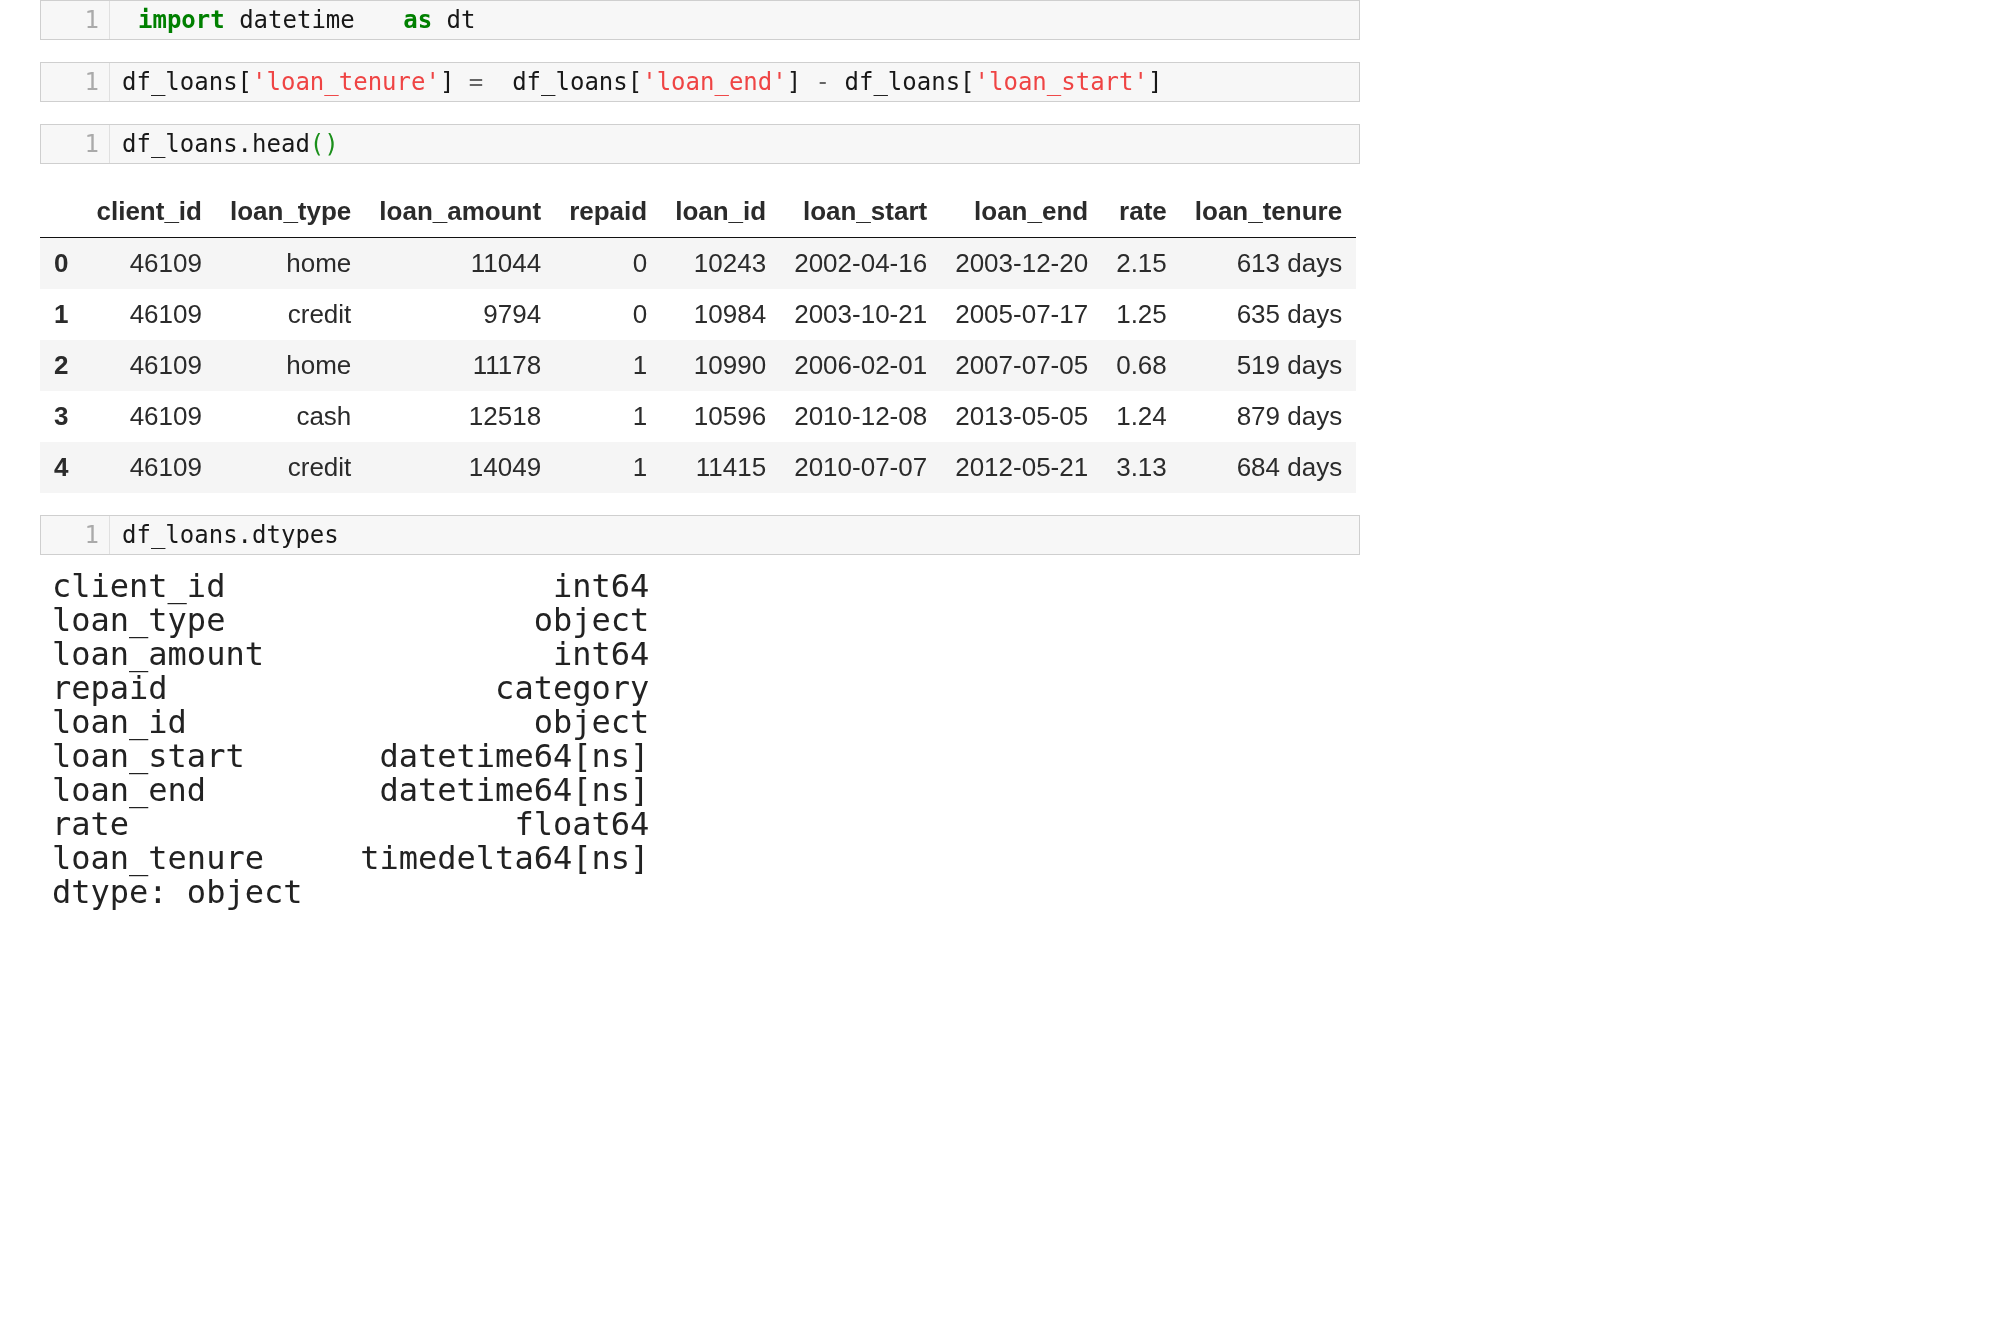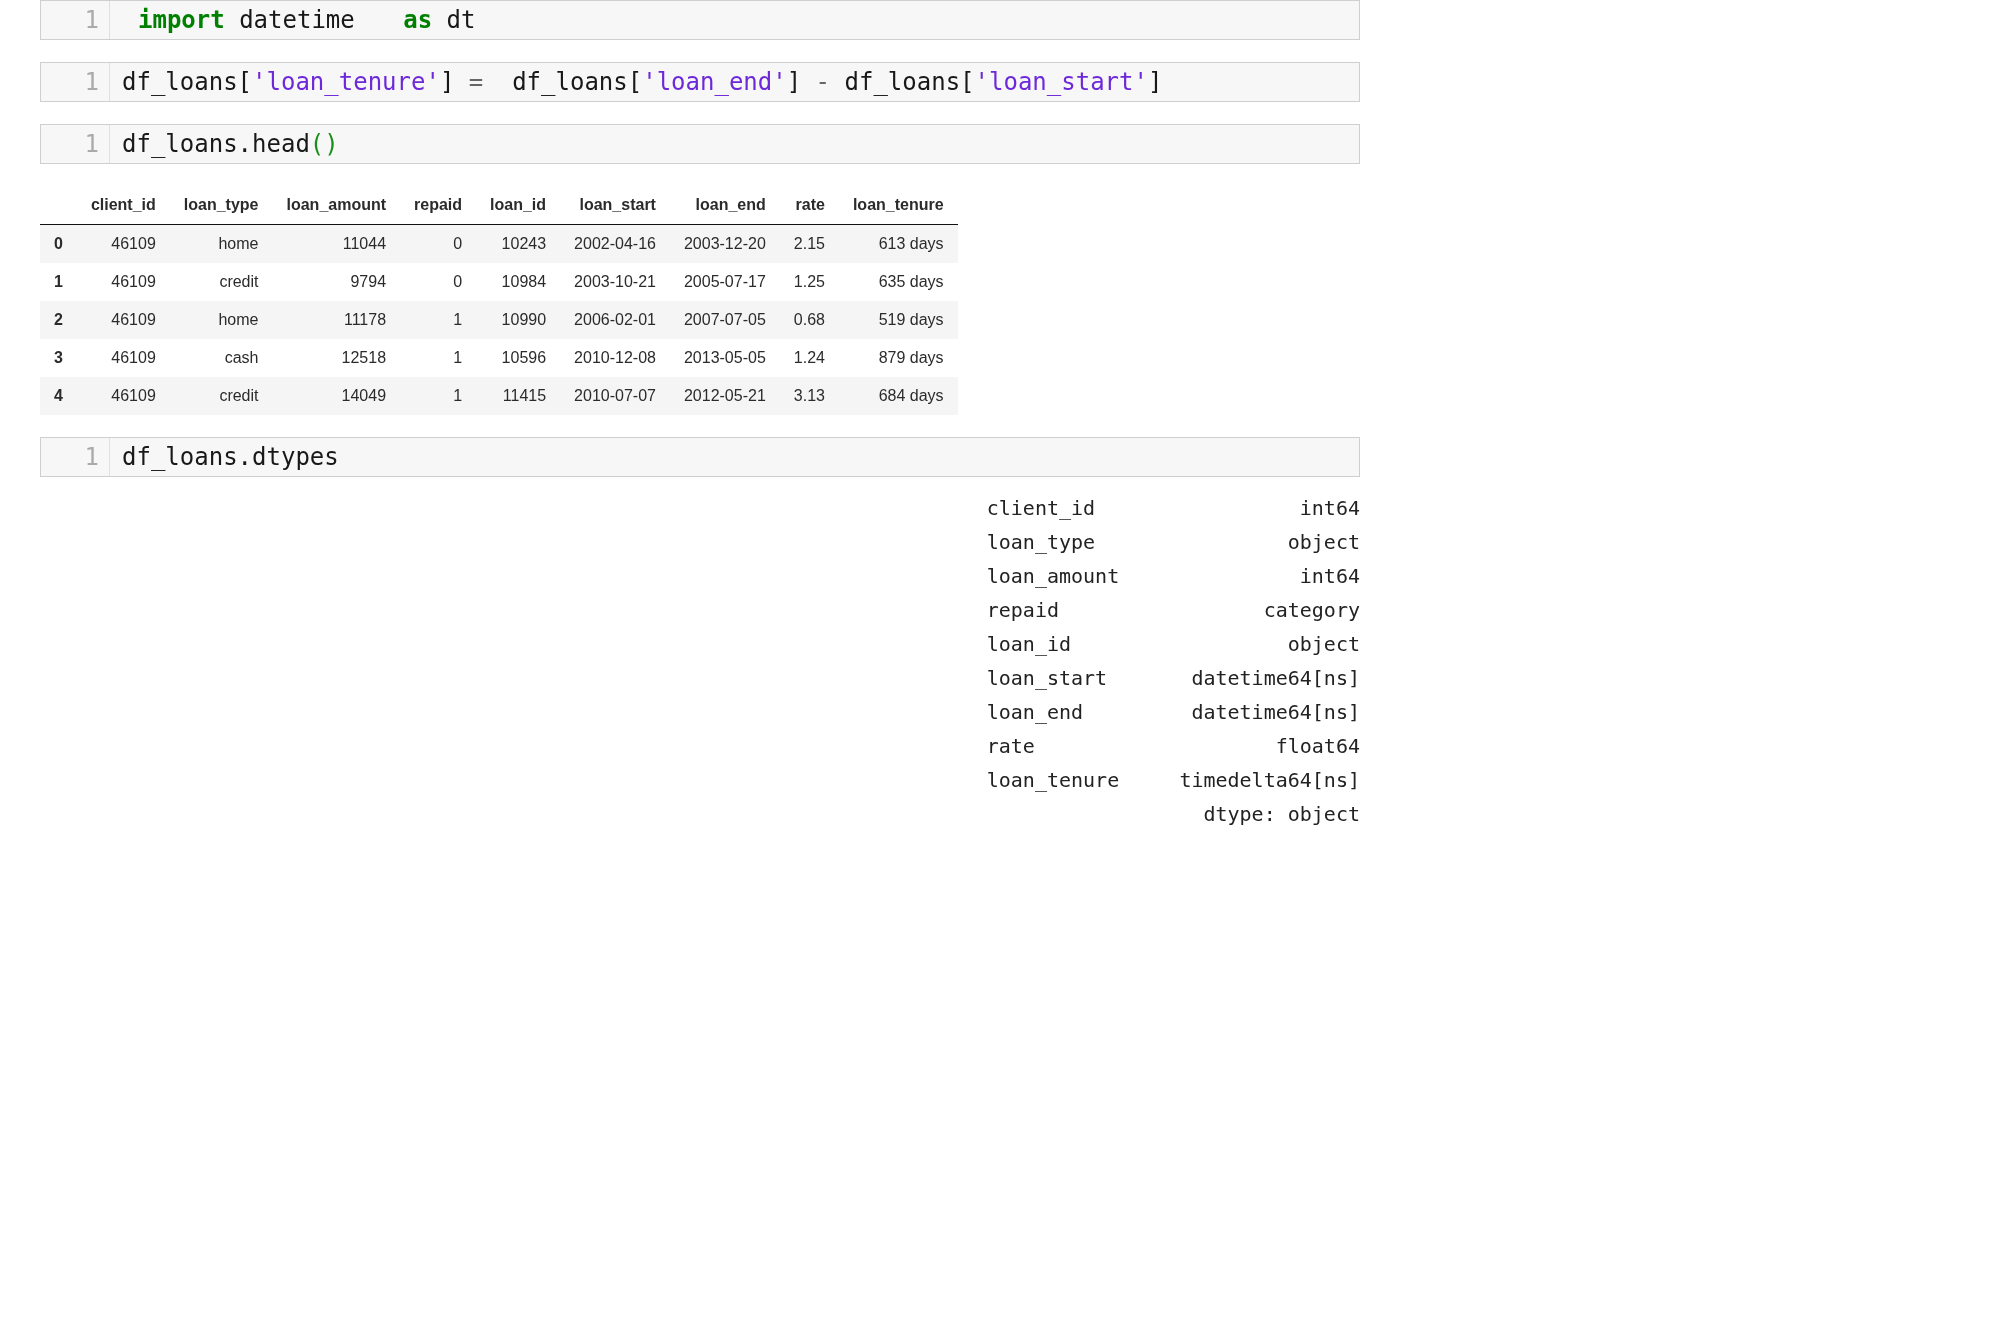--- a/index.html
+++ b/index.html
@@ -5,30 +5,30 @@
   html,body{margin:0;padding:0;background:#fff;font-family:-apple-system,BlinkMacSystemFont,"Segoe UI",Helvetica,Arial,sans-serif;color:#333;}
   .notebook{padding:0 0 40px 40px;width:1320px;}
   .cell{margin:0 0 22px 0;}
   .code-row{display:flex;align-items:stretch;border:1px solid #cfcfcf;background:#f7f7f7;}
   .gutter{flex:0 0 58px;border-right:1px solid #e0e0e0;text-align:right;color:#aaa;font-family:Consolas,Menlo,"DejaVu Sans Mono",monospace;font-size:24px;line-height:38px;padding:0 10px 0 0;user-select:none;}
   .code{flex:1;font-family:Consolas,Menlo,"DejaVu Sans Mono",monospace;font-size:24px;line-height:38px;padding:0 12px;white-space:pre;overflow:hidden;}
   .kw-import{color:#008000;font-weight:bold;margin-left:16px;}
   .kw-as{color:#008000;font-weight:bold;margin-left:34px;}
   .ident{color:#181818;}
   .op{color:#666;}
-  .str{color:#6d28d9;}
+  .str{color:#ef4444;}
   .paren{color:#1a8f1a;}
   .out{margin:22px 0 0 0;}
-  table.df{border-collapse:collapse;font-size:16px;color:#2b2b2b;}
+  table.df{border-collapse:collapse;font-size:26px;color:#2b2b2b;}
   table.df th,table.df td{padding:10px 14px;text-align:right;white-space:nowrap;}
   table.df thead th{font-weight:bold;border-bottom:1.5px solid #111;}
   table.df tbody th{font-weight:bold;text-align:right;}
   table.df tbody tr.even{background:#f5f5f5;}
   table.df thead th.corner{border-bottom:1.5px solid #111;background:transparent;}
-  pre.plain{font-family:Consolas,Menlo,"DejaVu Sans Mono",monospace;font-size:20px;line-height:34px;margin:14px 0 0 12px;color:#222;text-align:right;}
+  pre.plain{font-family:Consolas,Menlo,"DejaVu Sans Mono",monospace;font-size:32px;line-height:34px;margin:14px 0 0 12px;color:#222;}
 </style>
 </head>
 <body>
 
 <div class="notebook">
 
   <div class="cell">
     <div class="code-row">
       <div class="gutter">1</div>
       <div class="code"><span class="kw-import">import</span><span class="ident"> datetime </span><span class="kw-as">as</span><span class="ident"> dt</span></div>

